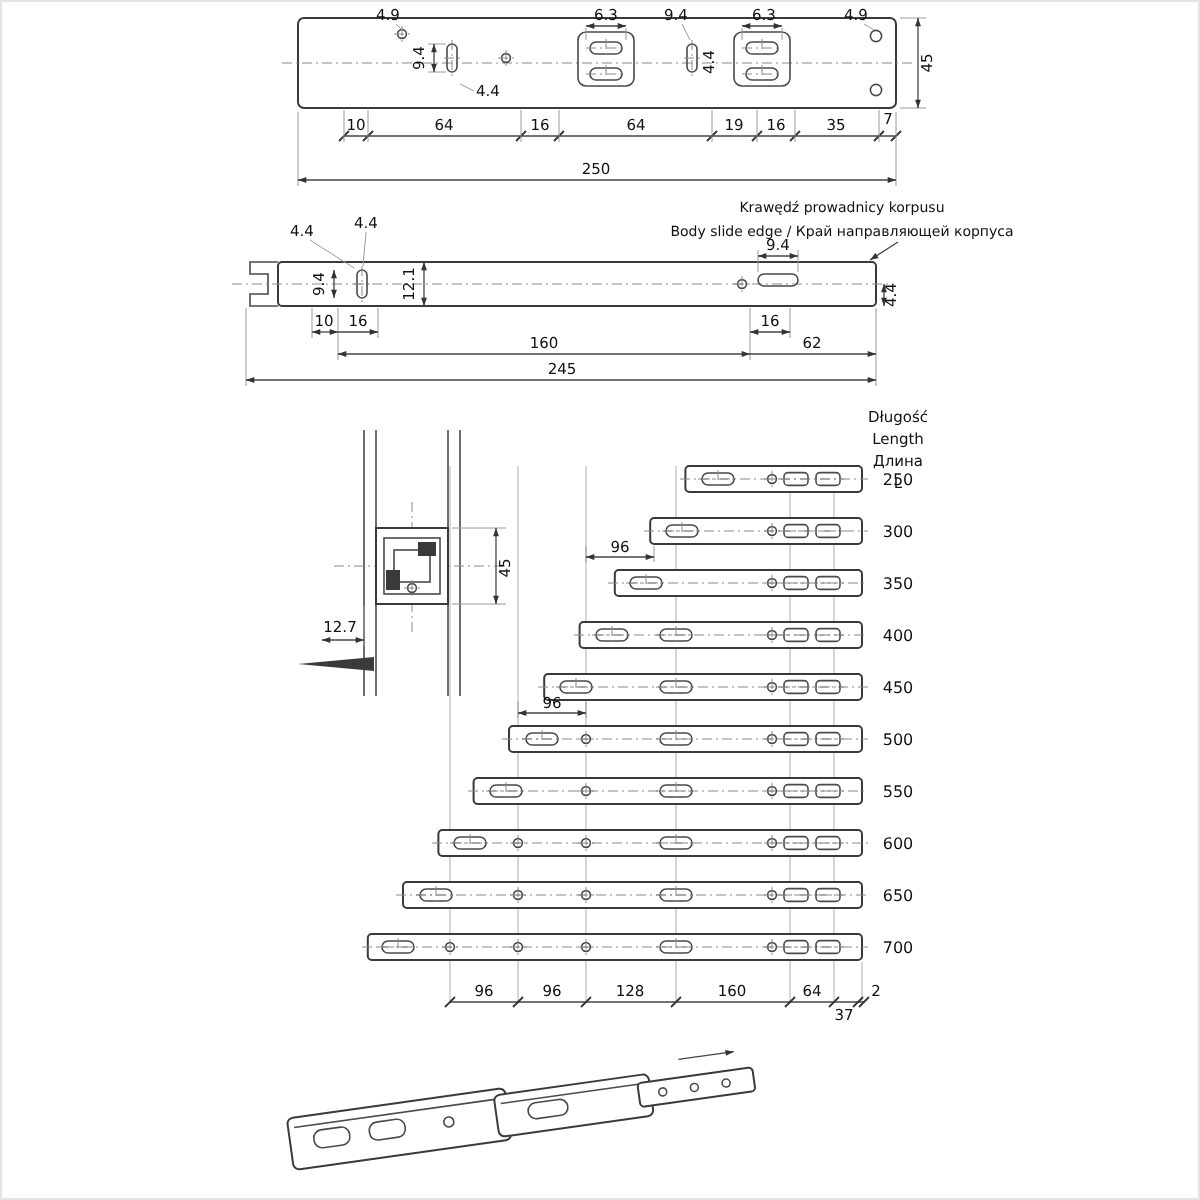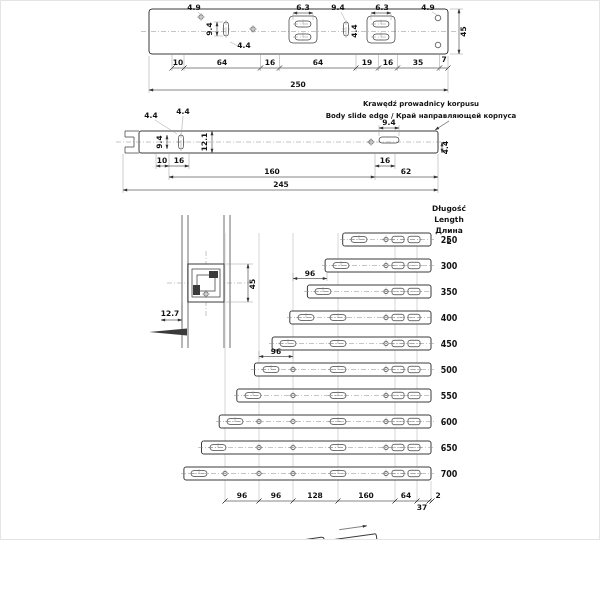--- a/index.html
+++ b/index.html
@@ -1,20 +1,19 @@
 <!DOCTYPE html>
 <html><head>
 <meta charset="utf-8">
 <style>
   html,body { margin:0; padding:0; background:#fff; }
   .frame {
-    width:600px; height:540px; position:relative; box-sizing:border-box;
+    width:600px; height:600px; position:relative; box-sizing:border-box;
     background:#ffffff; border:1px solid #e4e4e4; overflow:hidden;
     font-family:"DejaVu Sans", sans-serif;
-    font-weight:bold;
   }
   svg { display:block; }
   
   .o  { fill:#ffffff; stroke:#3a3a3a; stroke-width:1; }
   .o2 { fill:none;    stroke:#4a4a4a; stroke-width:0.8; }
   .fl { fill:#3a3a3a; stroke:none; }
   .d  { stroke:#444;  stroke-width:0.65; fill:none; }
   .dt { stroke:#333;  stroke-width:0.9; }
   .e  { stroke:#9a9a9a; stroke-width:0.5; fill:none; }
   .ev { stroke:#b4b4b4; stroke-width:0.55; fill:none; }

